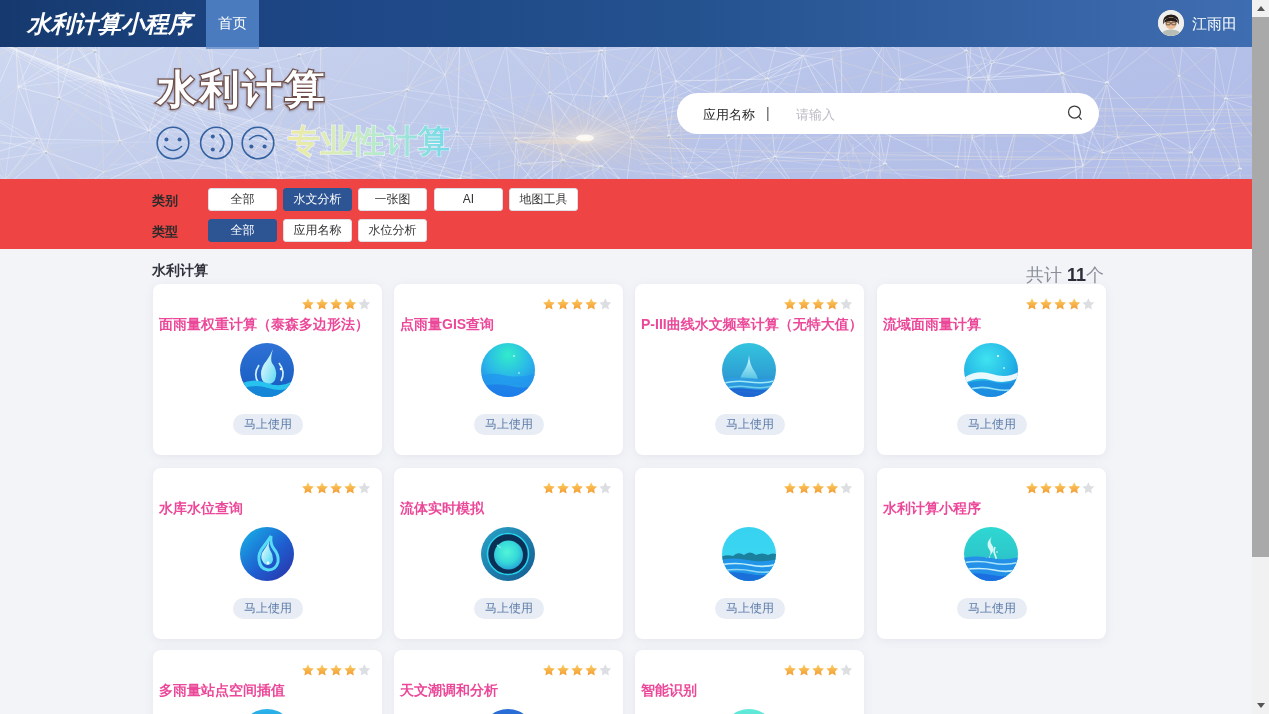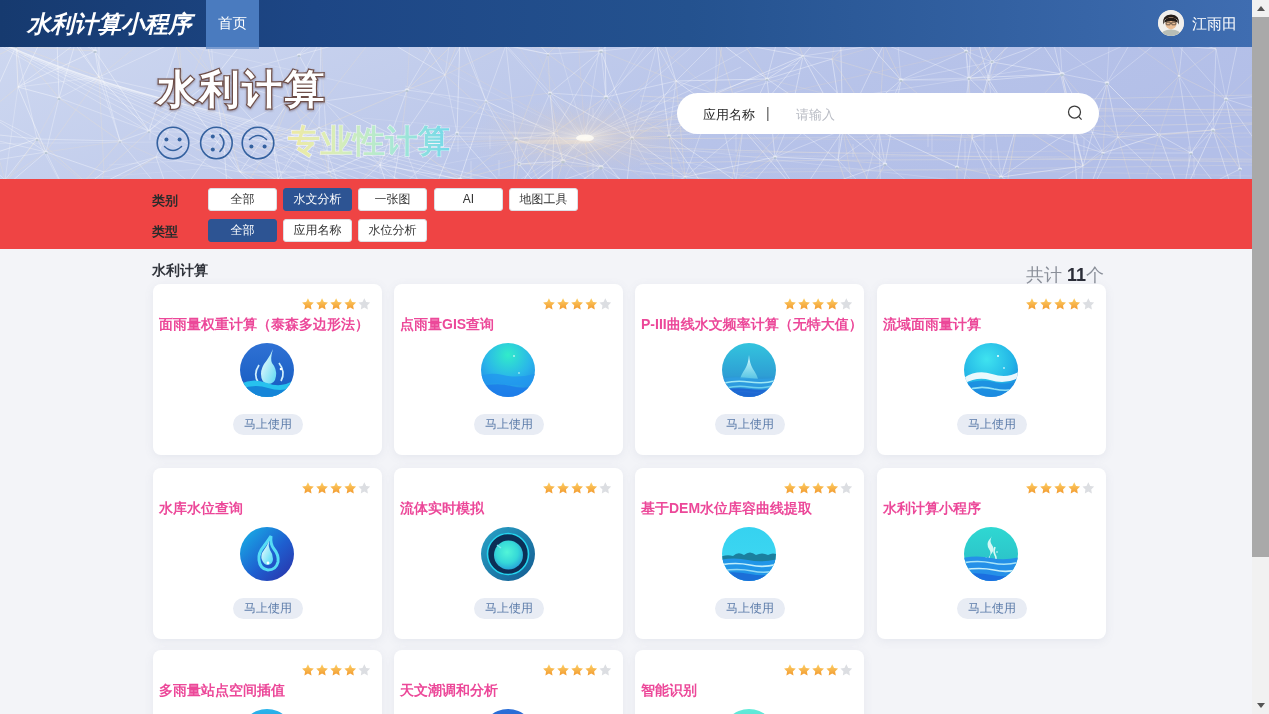--- a/index.html
+++ b/index.html
@@ -1301,21 +1301,20 @@
   <div class="card" style="left:635px;top:219px">
     <div class="stars"><svg width="70" height="12.5" viewBox="0 0 73 13">
 <g fill="url(#stg)">
 <use href="#st" x="0"></use>
               <use href="#st" x="14.7"></use>
               <use href="#st" x="29.4"></use>
               <use href="#st" x="44.1"></use>
 </g>
 <use href="#st" x="58.8" fill="#dcdee2"></use>
 </svg></div>
-    <div class="ctitle" style="">基于DEM水位库容曲线提取</div>
     <div class="cicon"><svg width="54" height="54" viewBox="0 0 54 54">
             <defs>
               <linearGradient id="i7b" x1="0" y1="0" x2="0" y2="1">
 <stop offset="0" stop-color="#36d2f0"></stop>
                 <stop offset="1" stop-color="#3fd8f2"></stop>
               </linearGradient>
 <clipPath id="i7c">
                 <circle cx="27" cy="27" r="27"></circle>
               </clipPath>
             </defs>

